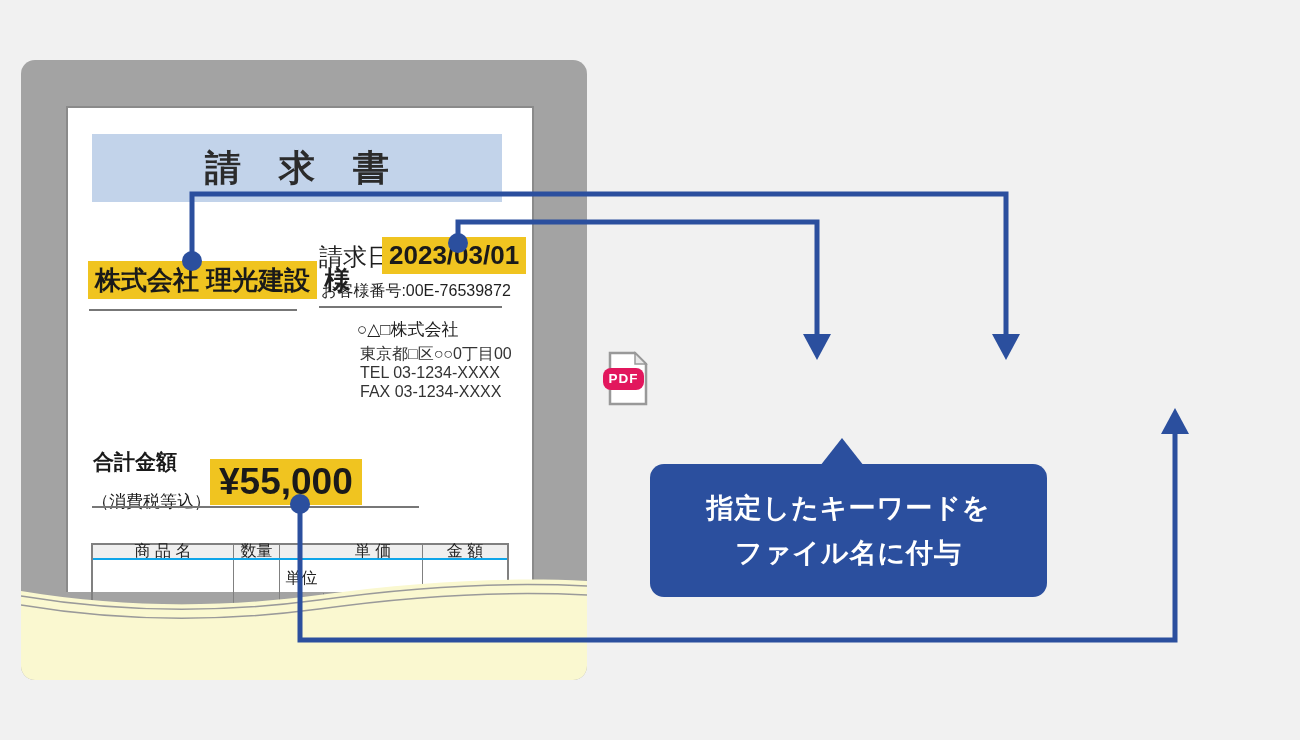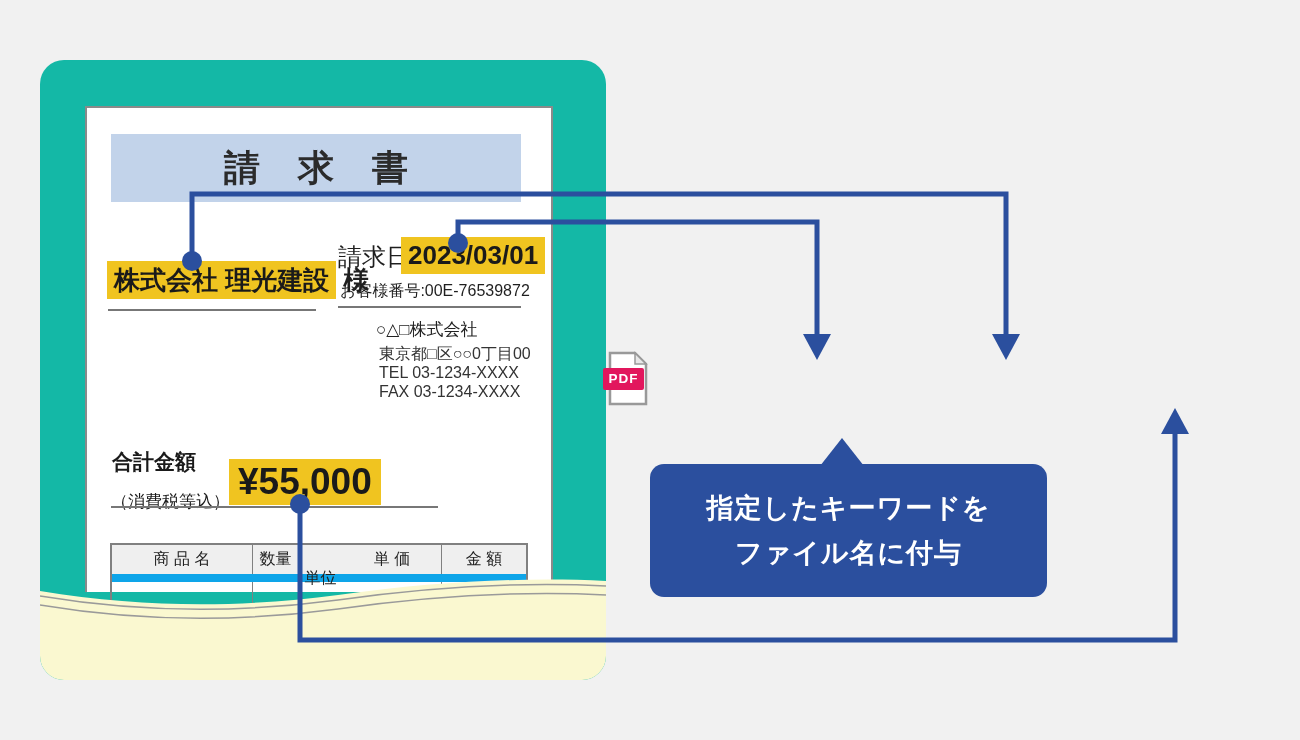--- a/index.html
+++ b/index.html
@@ -1,22 +1,22 @@
 <!DOCTYPE html>
 <html><head>
 <meta charset="utf-8">
 <style>
   * { margin:0; padding:0; box-sizing:border-box; }
   html,body { width:1300px; height:740px; }
   body { font-family:"Liberation Sans","DejaVu Sans",sans-serif; background:#F1F1F1; position:relative; overflow:hidden; }
   #canvas { position:absolute; inset:0; width:1300px; height:740px; }
 
   
-  .card { position:absolute; left:40px; top:60px; width:566px; height:620px;
-          background:#14b8a6; border-radius:24px; overflow:hidden; }
+  .card { position:absolute; left:21px; top:60px; width:566px; height:620px;
+          background:#a3a3a3; border-radius:14px; overflow:hidden; }
   .page { position:absolute; left:45px; top:46px; width:468px; height:486px;
           background:#FFFFFF; border:2px solid #8A8A8A; border-bottom:none; }
 
   .band { position:absolute; left:71px; top:74px; width:410px; height:68px; background:#C2D3EA; }
   .band .title { width:100%; height:68px; line-height:68px; text-align:center;
                  font-size:36px; font-weight:bold; color:#2B2B2B; letter-spacing:14px; padding-left:14px; }
 
   .hl { background:#F0C420; color:#1A1A1A; }
 
   .date-label { position:absolute; left:298px; top:181px; font-size:24px; font-weight:400; color:#1F1F1F; }
@@ -35,37 +35,37 @@
 
   .note { position:absolute; left:72px; top:354px; font-size:17px; color:#1F1F1F; }
 
   .total-label    { position:absolute; left:72px; top:388px; font-size:21px; font-weight:bold; color:#1A1A1A; }
   .total-sublabel { position:absolute; left:71px; top:415px; font-size:17px; color:#1A1A1A;margin-top:15px; }
   .total-amount   { position:absolute; left:189px; top:399px; font-size:37px; font-weight:bold; padding:2px 9px; }
   .u-total { left:71px; top:446px; width:327px; }
 
   .items { position:absolute; left:70px; top:483px; width:418px; border:2px solid #808080; }
   .items .tr { display:flex; }
-  .items .tr.head { height:37px; background:#EFEFEF; border-bottom:8px solid #0ea5e9; }
+  .items .tr.head { height:15px; background:#EFEFEF; border-bottom:2px solid #0ea5e9; }
   .items .tr.empty { height:44px; }
   .items .td { border-right:1.5px solid #808080; display:flex; align-items:center; justify-content:center;
                font-size:16px; color:#222222; }
   .items .td:last-child { border-right:none; }
   .c0{width:141px;} .c1{width:46px;} .c2{width:44px;margin-top:33px;} .c3{width:99px;} .c4{flex:1;}
 
   .wave { position:absolute; left:0; top:450px; width:566px; height:170px; }
 
   
   #arrows { position:absolute; left:0; top:0; z-index:50; pointer-events:none; }
 
   
   .pdf-icon { position:absolute; left:608px; top:351px; width:40px; height:55px; z-index:20; }
   .pdf-badge { position:absolute; left:-5px; top:17px; width:41px; height:22px; background:#E2175D;
                color:#FFFFFF; font-size:13.5px; font-weight:bold; text-align:center; line-height:22px;
-               letter-spacing:1px; border-radius:2px; }
+               letter-spacing:1px; border-radius:8px; }
   .filename { position:absolute; left:656px; top:360px; font-size:27px; color:#1A1A1A;
               white-space:nowrap; z-index:20; }
   .filename span { padding:3px 2px; }
   .filename span.hl { padding:3px 4px; }
 
   
   .bubble { position:absolute; left:650px; top:464px; width:397px; height:133px;
             background:#2B4F9E; border-radius:14px; z-index:20;
             display:flex; flex-direction:column; justify-content:center; align-items:center; }
   .bubble .line { color:#FFFFFF; font-size:27px; font-weight:bold; line-height:45px; letter-spacing:1px; }

